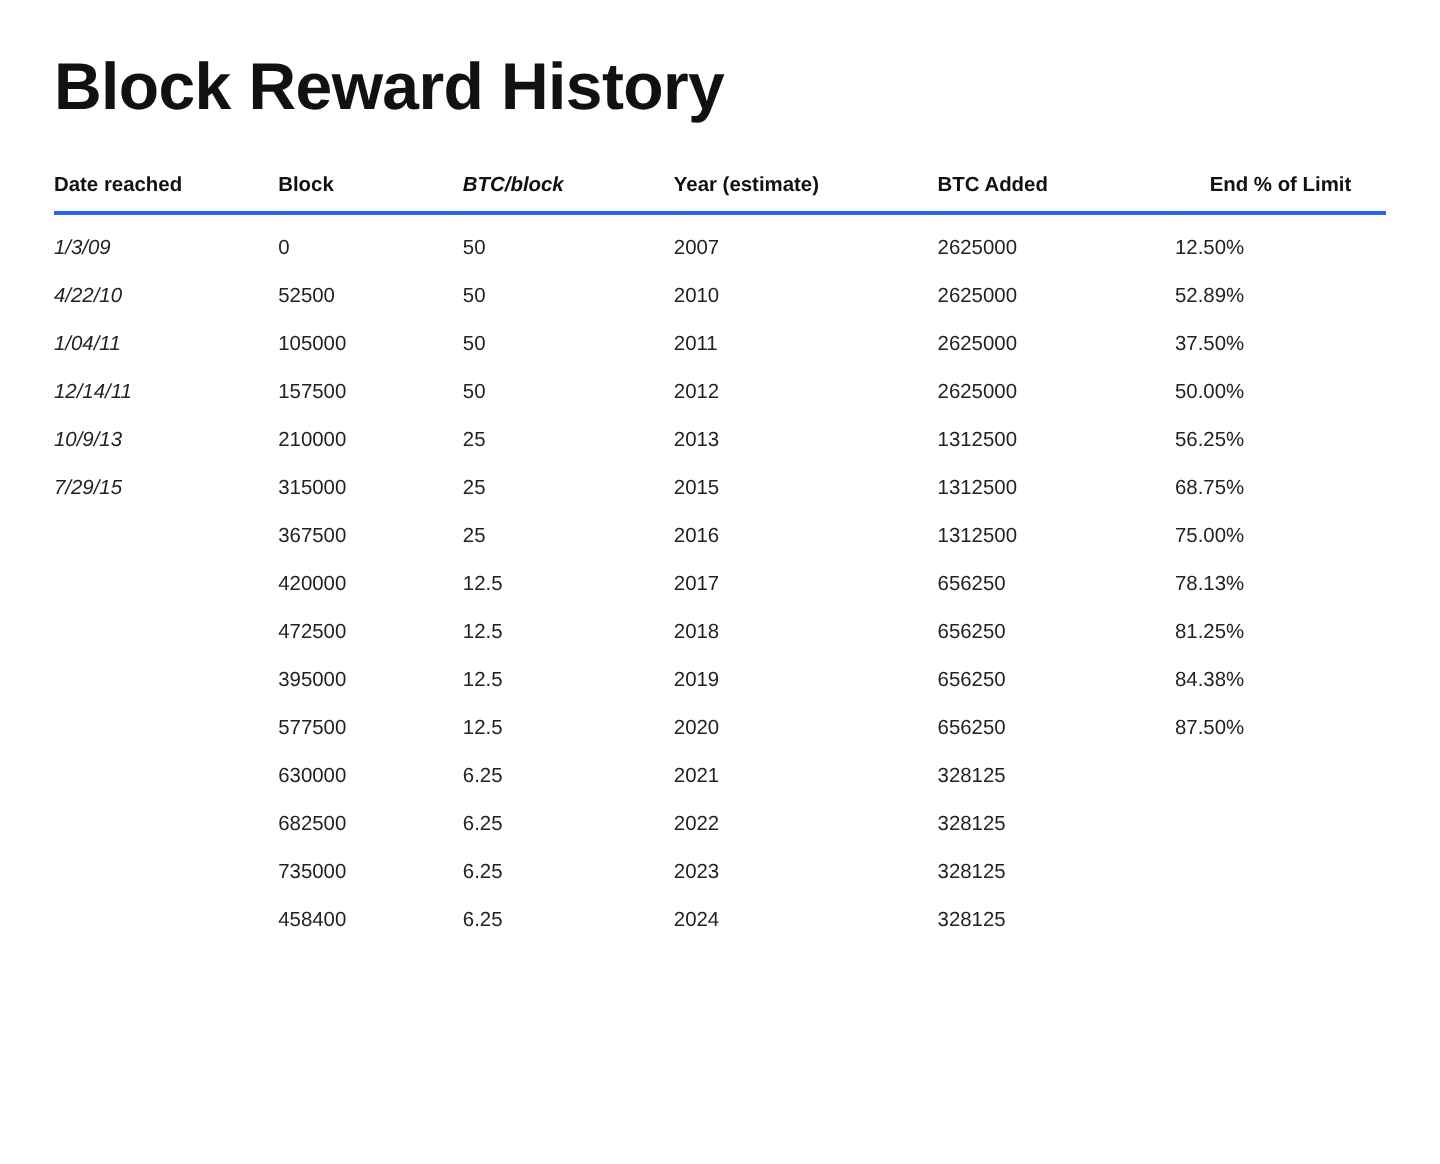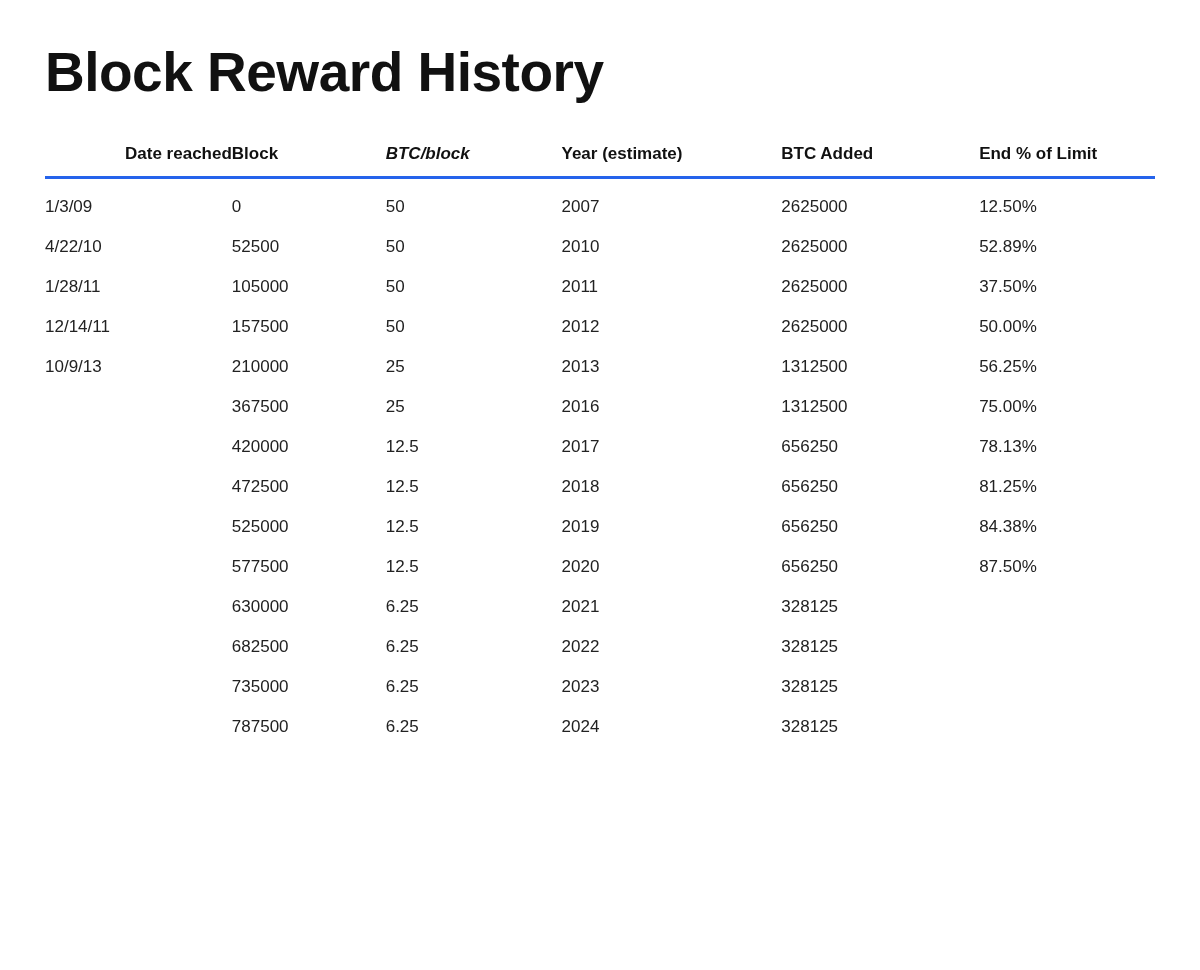--- a/index.html
+++ b/index.html
@@ -35,21 +35,20 @@
       font-weight: 700;
       color: #111111;
       text-align: left;
       padding-bottom: 12px;
       border-bottom: 3px solid #2563eb;
     }
 
     .data-table thead tr th:first-child {
       padding-left: 0;
       width: 170px;
-      text-align: right;
     }
 
     .data-table thead tr th:nth-child(2) {
       width: 140px;
     }
 
     .data-table thead tr th:nth-child(3) {
       width: 160px;
       font-style: italic;
     }
@@ -57,36 +56,38 @@
     .data-table thead tr th:nth-child(4) {
       width: 200px;
     }
 
     .data-table thead tr th:nth-child(5) {
       width: 180px;
     }
 
     .data-table thead tr th:nth-child(6) {
       width: 160px;
+      text-align: center;
     }
 
     .data-table tbody tr td {
       font-size: 17px;
       color: #222222;
       padding: 10px 0;
       text-align: left;
       vertical-align: middle;
     }
 
     .data-table tbody tr:first-child td {
       padding-top: 18px;
     }
 
     .data-table tbody tr td:first-child {
       padding-left: 0;
+      font-style: italic;
     }
   </style>
 </head>
 <body>
 
 <h1 class="page-title">Block Reward History</h1>
 
 <table class="data-table">
   <thead>
     <tr>
@@ -109,21 +110,21 @@
       </tr>
       <tr>
         <td>4/22/10</td>
         <td>52500</td>
         <td>50</td>
         <td>2010</td>
         <td>2625000</td>
         <td>52.89%</td>
       </tr>
       <tr>
-        <td>1/28/11</td>
+        <td>1/04/11</td>
         <td>105000</td>
         <td>50</td>
         <td>2011</td>
         <td>2625000</td>
         <td>37.50%</td>
       </tr>
       <tr>
         <td>12/14/11</td>
         <td>157500</td>
         <td>50</td>
@@ -133,20 +134,28 @@
       </tr>
       <tr>
         <td>10/9/13</td>
         <td>210000</td>
         <td>25</td>
         <td>2013</td>
         <td>1312500</td>
         <td>56.25%</td>
       </tr>
       <tr>
+        <td>7/29/15</td>
+        <td>315000</td>
+        <td>25</td>
+        <td>2015</td>
+        <td>1312500</td>
+        <td>68.75%</td>
+      </tr>
+      <tr>
         <td></td>
         <td>367500</td>
         <td>25</td>
         <td>2016</td>
         <td>1312500</td>
         <td>75.00%</td>
       </tr>
       <tr>
         <td></td>
         <td>420000</td>
@@ -158,21 +167,21 @@
       <tr>
         <td></td>
         <td>472500</td>
         <td>12.5</td>
         <td>2018</td>
         <td>656250</td>
         <td>81.25%</td>
       </tr>
       <tr>
         <td></td>
-        <td>525000</td>
+        <td>395000</td>
         <td>12.5</td>
         <td>2019</td>
         <td>656250</td>
         <td>84.38%</td>
       </tr>
       <tr>
         <td></td>
         <td>577500</td>
         <td>12.5</td>
         <td>2020</td>
@@ -198,20 +207,20 @@
       <tr>
         <td></td>
         <td>735000</td>
         <td>6.25</td>
         <td>2023</td>
         <td>328125</td>
         <td></td>
       </tr>
       <tr>
         <td></td>
-        <td>787500</td>
+        <td>458400</td>
         <td>6.25</td>
         <td>2024</td>
         <td>328125</td>
         <td></td>
       </tr>
     </tbody>
 </table>
 
 </body></html>

